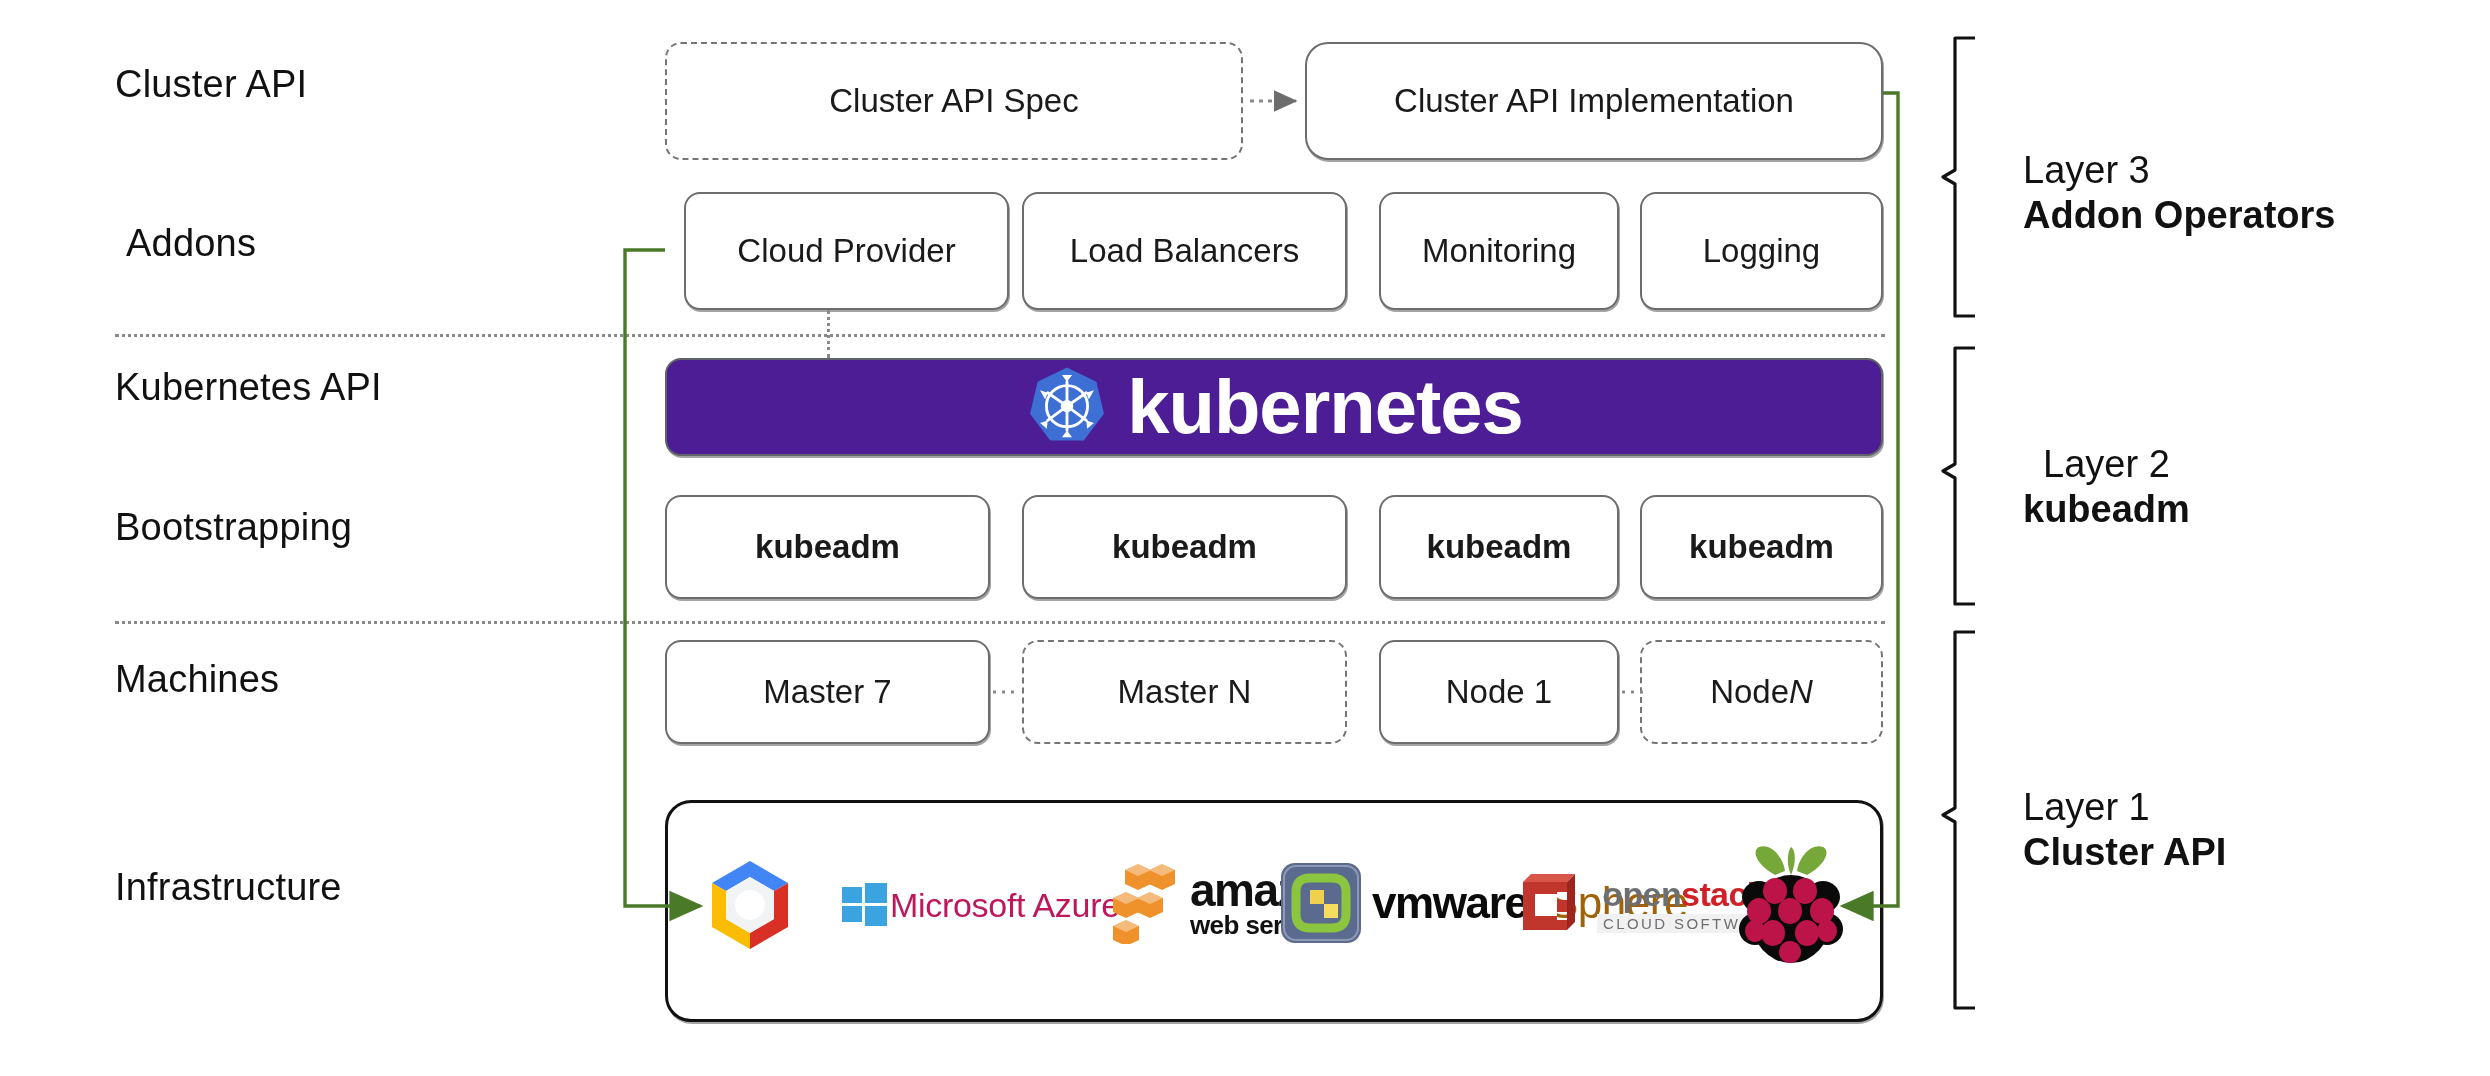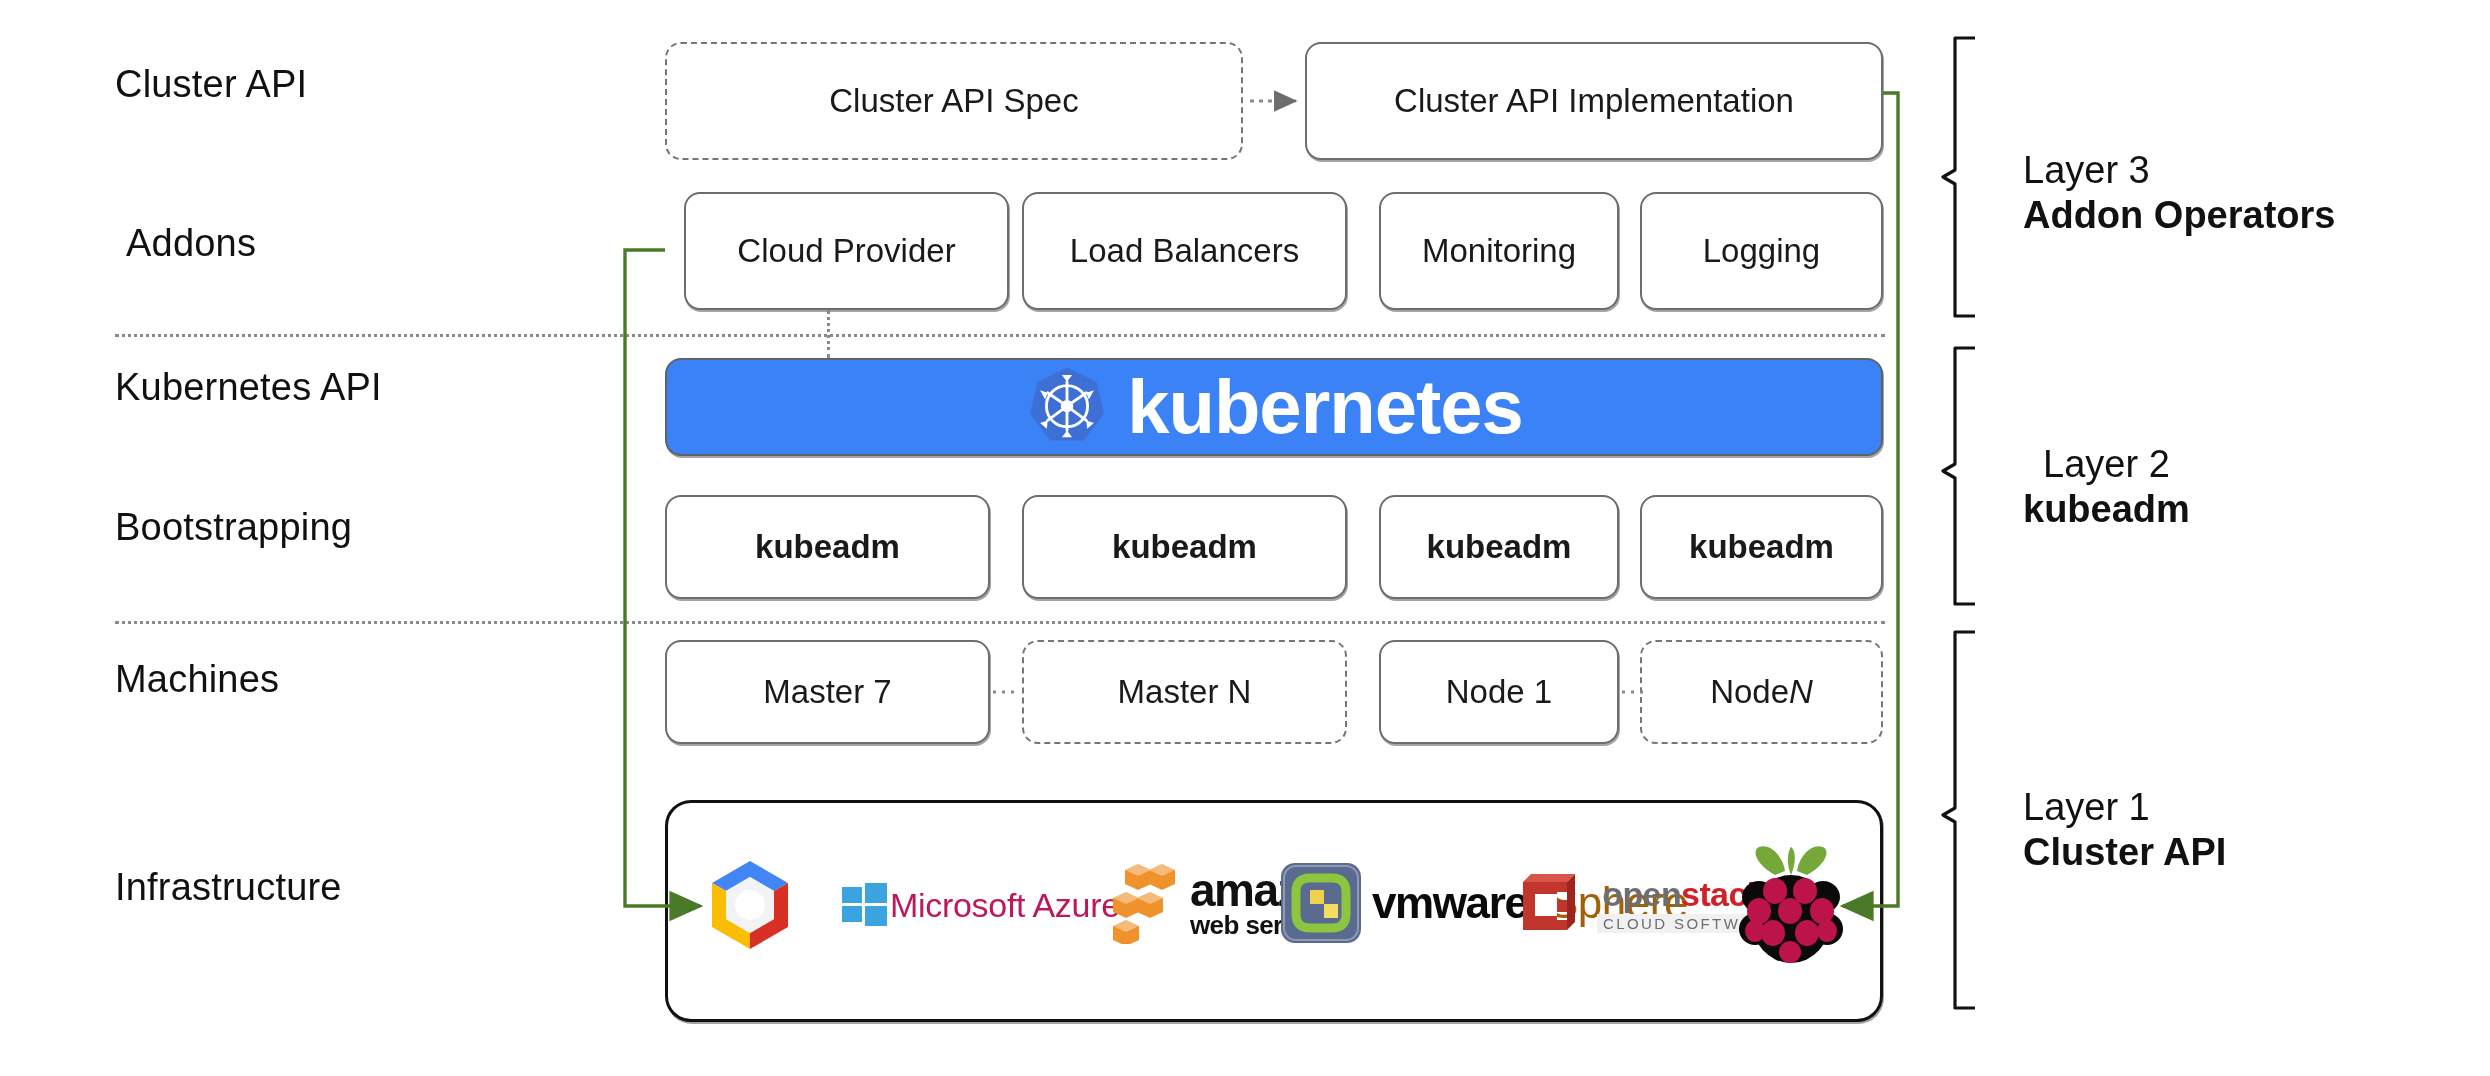--- a/index.html
+++ b/index.html
@@ -17,21 +17,21 @@
   .box{position:absolute;box-sizing:border-box;background:#fff;
        border:2.5px solid #6d6d6d;border-radius:16px;
        display:flex;align-items:center;justify-content:center;
        font-size:33px;color:#1a1a1a;text-align:center;
        box-shadow:1px 2px 0 rgba(90,90,90,.55);}
   .box.dashed{border-style:dashed;border-color:#757575;box-shadow:none;}
   .box.bold{font-weight:bold;}
   .box.thick{border-color:#111;border-width:3px;border-radius:26px;}
 
   
-  .k8s{position:absolute;box-sizing:border-box;background:#3b82f6;
+  .k8s{position:absolute;box-sizing:border-box;background:#4c1d95;
        border:2.5px solid #5f6368;border-radius:16px;
        display:flex;align-items:center;justify-content:center;gap:18px;
        box-shadow:1px 2px 0 rgba(90,90,90,.55);}
   .k8s-word{font-size:76px;font-weight:bold;color:#fff;letter-spacing:-1px;
             line-height:1;}
 
   
   .hsep{position:absolute;height:0;border-top:3px dotted #8a8a8a;}
   .vdot{position:absolute;width:0;border-left:3px dotted #8a8a8a;}
 
@@ -77,21 +77,21 @@
   <div class="row-label" style="left:115px;top:368px;">Kubernetes API</div>
   <div class="row-label" style="left:115px;top:508px;">Bootstrapping</div>
   <div class="row-label" style="left:115px;top:660px;">Machines</div>
   <div class="row-label" style="left:115px;top:868px;">Infrastructure</div>
 
   <div class="hsep" style="left:115px;top:334px;width:1770px;"></div>
   <div class="hsep" style="left:115px;top:621px;width:1770px;"></div>
 
   <div class="box dashed" style="left:665px;top:42px;width:578px;height:118px;">Cluster API Spec</div>
 
-  <div class="box" style="left:1305px;top:42px;width:578px;height:118px;">Cluster API Implementation</div>
+  <div class="box" style="left:1305px;top:42px;width:578px;height:118px;border-radius:23px;">Cluster API Implementation</div>
 
   <div class="box" style="left:684px;top:192px;width:325px;height:118px;">Cloud Provider</div>
   <div class="box" style="left:1022px;top:192px;width:325px;height:118px;">Load Balancers</div>
   <div class="box" style="left:1379px;top:192px;width:240px;height:118px;">Monitoring</div>
   <div class="box" style="left:1640px;top:192px;width:243px;height:118px;">Logging</div>
 
   <div class="vdot" style="left:827px;top:310px;height:48px;"></div>
 
   <div class="k8s" style="left:665px;top:358px;width:1218px;height:98px;">
     <span style="display:flex;">

